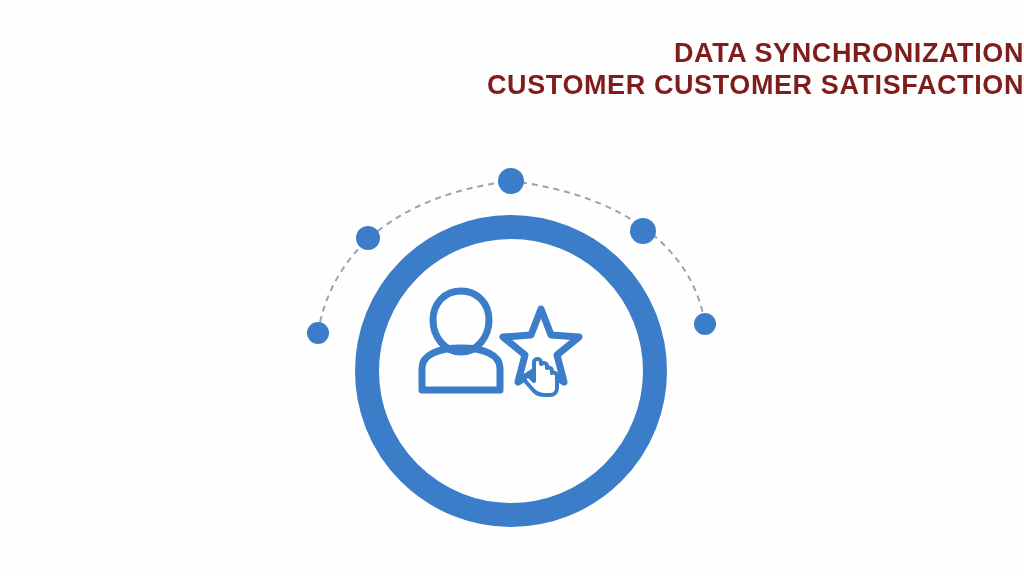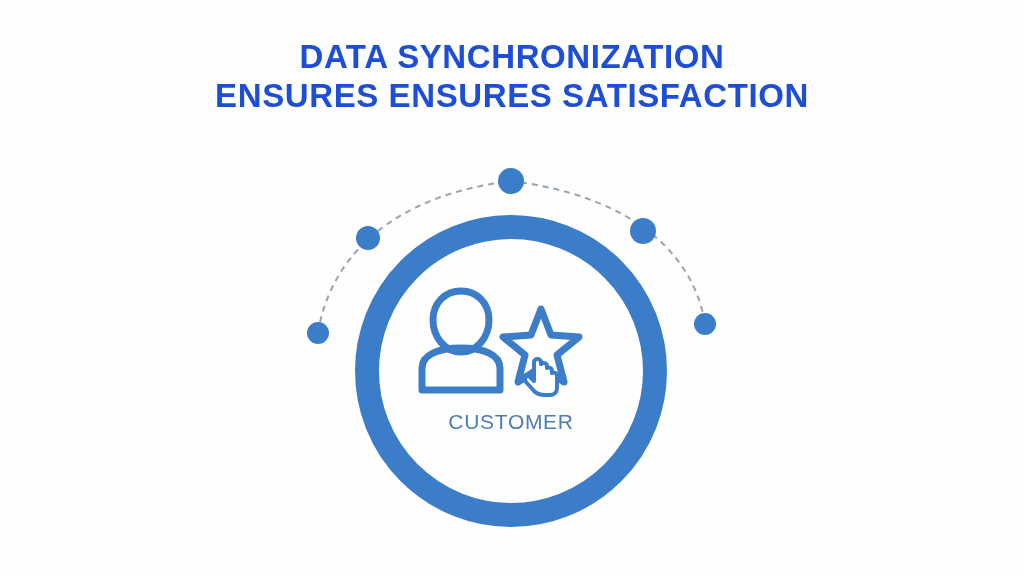--- a/index.html
+++ b/index.html
@@ -26,24 +26,25 @@
     left: 0;
     top: 38px;
     width: 1024px;
     text-align: center;
     line-height: 1.17;
   }
   .title-line {
     display: block;
     font-family: "Liberation Sans", sans-serif;
     font-weight: bold;
-    font-size: 33px;
+    font-size: 27px;
     letter-spacing: 0.6px;
-    color: #1d4ed8;
+    color: #7f1d1d;
     white-space: nowrap;
+    text-align: right;
   }
   #graphic {
     position: absolute;
     left: 0;
     top: 0;
     width: 1024px;
     height: 576px;
   }
   #center-label {
     position: absolute;
@@ -64,21 +65,21 @@
     white-space: nowrap;
   }
 </style>
 </head>
 <body>
 
 <div id="slide">
 
   <div id="title-block">
     <span class="title-line">DATA SYNCHRONIZATION</span>
-    <span class="title-line">ENSURES ENSURES SATISFACTION</span>
+    <span class="title-line">CUSTOMER CUSTOMER SATISFACTION</span>
   </div>
 
   <svg id="graphic" viewBox="0 0 1024 576" width="1024" height="576">
 
     <path d="M 318 333 C 330 258 390 196 511 181 C 632 196 694 254 705 324" fill="none" stroke="#9aa4ad" stroke-width="2" stroke-dasharray="6 5" stroke-linecap="butt"></path>
 
     <circle cx="318" cy="333" r="11" fill="#3b7dc8"></circle>
     <circle cx="368" cy="238" r="12" fill="#3b7dc8"></circle>
     <circle cx="511" cy="181" r="13" fill="#3b7dc8"></circle>
     <circle cx="643" cy="231" r="13" fill="#3b7dc8"></circle>
@@ -125,16 +126,15 @@
                L 552 371
                C 552 368 549 367 547 368
                L 547 366
                C 547 363 543 362 541 364
                L 541 362
                C 541 358 534 358 534 362 Z" fill="#ffffff" stroke="#3b7dc8" stroke-width="4" stroke-linejoin="round" stroke-linecap="round"></path>
     </g>
   </svg>
 
   <div id="center-label">
-    <span class="center-line">CUSTOMER</span>
   </div>
 
 </div>
 
 </body></html>

